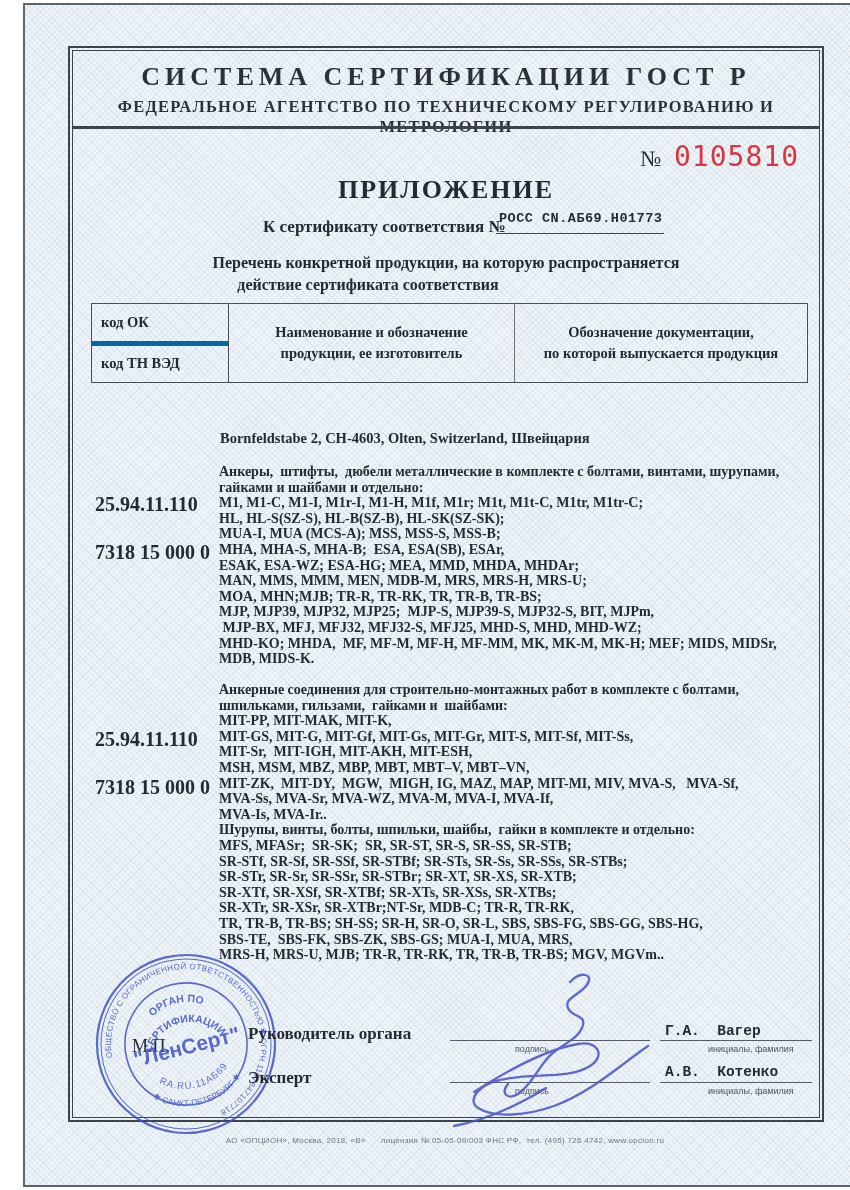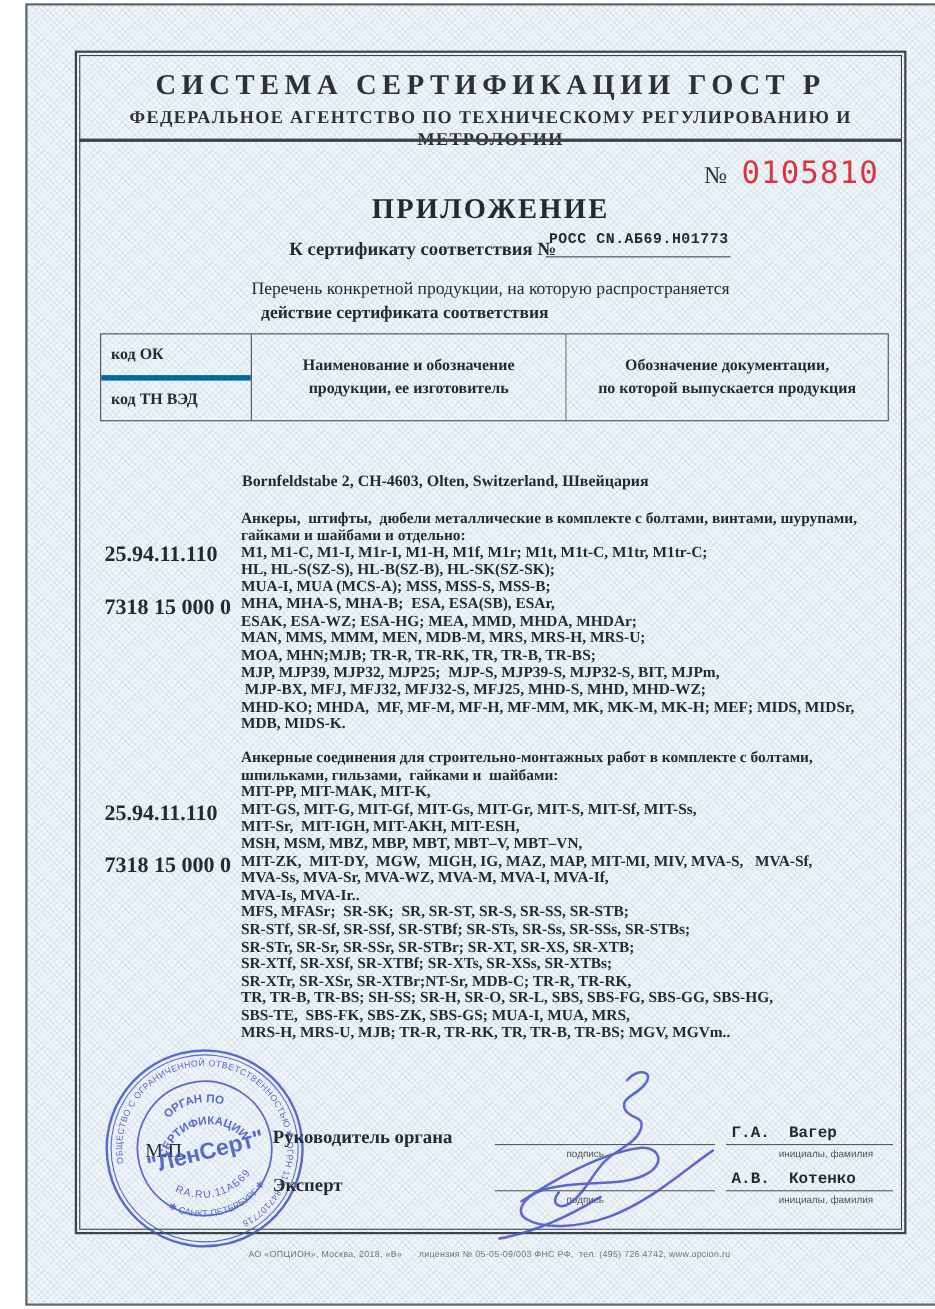--- a/index.html
+++ b/index.html
@@ -16,21 +16,21 @@
   .hdr-title{left:48px;top:62px;width:756px;text-align:center;font-size:26px;font-weight:bold;letter-spacing:5px;color:#2b303a;}
   .hdr-agency{left:48px;top:97px;width:756px;text-align:center;font-size:16.5px;font-weight:bold;letter-spacing:1.2px;color:#2b303a;}
   .hdr-divider{left:52px;top:126px;width:748px;height:2.5px;background:#3e434b;}
   .num-label{left:620px;top:146px;font-size:22px;color:#2b303a;}
   .num-value{left:654px;top:140px;font-family:"DejaVu Sans Mono","Liberation Mono",monospace;
              font-size:28px;color:var(--red,#d9343f);letter-spacing:1px;}
   .doc-title{left:48px;top:175px;width:756px;text-align:center;font-size:26px;font-weight:bold;letter-spacing:2px;}
   .cert-label{left:243px;top:217px;font-size:17px;font-weight:bold;}
   .cert-value{left:479px;top:211px;font-family:"Liberation Mono","DejaVu Sans Mono",monospace;font-size:13.5px;font-weight:bold;letter-spacing:0.5px;}
   .cert-underline{left:476px;top:233px;width:168px;height:1px;background:#41464e;}
-  .purpose1{left:48px;top:254px;width:756px;text-align:center;font-size:16px;font-weight:normal;}
+  .purpose1{left:48px;top:254px;width:756px;text-align:center;font-size:16px;font-weight:bold;}
   .purpose2{left:48px;top:276px;width:600px;text-align:center;font-size:16px;font-weight:bold;}
   .tbl{left:71px;top:303px;width:717px;height:80px;border:1px solid #4a4f57;box-sizing:border-box;display:flex;}
   .tbl .c1{width:137px;border-right:1px solid #4a4f57;display:flex;flex-direction:column;box-sizing:border-box;}
   .tbl .c1 .cell{flex:1;display:flex;align-items:center;padding-left:9px;font-size:14.5px;font-weight:bold;box-sizing:border-box;}
   .tbl .c1 .cell:first-child{border-bottom:5px solid #0369a1;}
   .tbl .c2{width:286px;border-right:1px solid #737373;display:flex;flex-direction:column;justify-content:center;text-align:center;font-size:14.5px;font-weight:bold;line-height:21px;box-sizing:border-box;}
   .tbl .c3{flex:1;display:flex;flex-direction:column;justify-content:center;text-align:center;font-size:14.5px;font-weight:bold;line-height:21px;box-sizing:border-box;}
   .man{left:200px;top:411px;font-size:14.5px;font-weight:bold;white-space:pre;}
   .man .lbl{font-family:"Liberation Mono","DejaVu Sans Mono",monospace;font-size:13px;font-weight:bold;}
   .man-addr{left:200px;top:430px;font-size:14.5px;font-weight:bold;white-space:pre;}
@@ -133,20 +133,21 @@
   <div class="abs plines blk2">
       <div class="pline">Анкерные соединения для строительно-монтажных работ в комплекте с болтами,</div>
       <div class="pline">шпильками, гильзами,  гайками и  шайбами:</div>
       <div class="pline">MIT-PP, MIT-MAK, MIT-K,</div>
       <div class="pline">MIT-GS, MIT-G, MIT-Gf, MIT-Gs, MIT-Gr, MIT-S, MIT-Sf, MIT-Ss,</div>
       <div class="pline">MIT-Sr,  MIT-IGH, MIT-AKH, MIT-ESH,</div>
       <div class="pline">MSH, MSM, MBZ, MBP, MBT, MBT–V, MBT–VN,</div>
       <div class="pline">MIT-ZK,  MIT-DY,  MGW,  MIGH, IG, MAZ, MAP, MIT-MI, MIV, MVA-S,   MVA-Sf,</div>
       <div class="pline">MVA-Ss, MVA-Sr, MVA-WZ, MVA-M, MVA-I, MVA-If,</div>
       <div class="pline">MVA-Is, MVA-Ir..</div>
+      <div class="pline">Шурупы, винты, болты, шпильки, шайбы,  гайки в комплекте и отдельно:</div>
       <div class="pline">MFS, MFASr;  SR-SK;  SR, SR-ST, SR-S, SR-SS, SR-STB;</div>
       <div class="pline">SR-STf, SR-Sf, SR-SSf, SR-STBf; SR-STs, SR-Ss, SR-SSs, SR-STBs;</div>
       <div class="pline">SR-STr, SR-Sr, SR-SSr, SR-STBr; SR-XT, SR-XS, SR-XTB;</div>
       <div class="pline">SR-XTf, SR-XSf, SR-XTBf; SR-XTs, SR-XSs, SR-XTBs;</div>
       <div class="pline">SR-XTr, SR-XSr, SR-XTBr;NT-Sr, MDB-C; TR-R, TR-RK,</div>
       <div class="pline">TR, TR-B, TR-BS; SH-SS; SR-H, SR-O, SR-L, SBS, SBS-FG, SBS-GG, SBS-HG,</div>
       <div class="pline">SBS-TE,  SBS-FK, SBS-ZK, SBS-GS; MUA-I, MUA, MRS,</div>
       <div class="pline">MRS-H, MRS-U, MJB; TR-R, TR-RK, TR, TR-B, TR-BS; MGV, MGVm..</div>
     </div>
 

